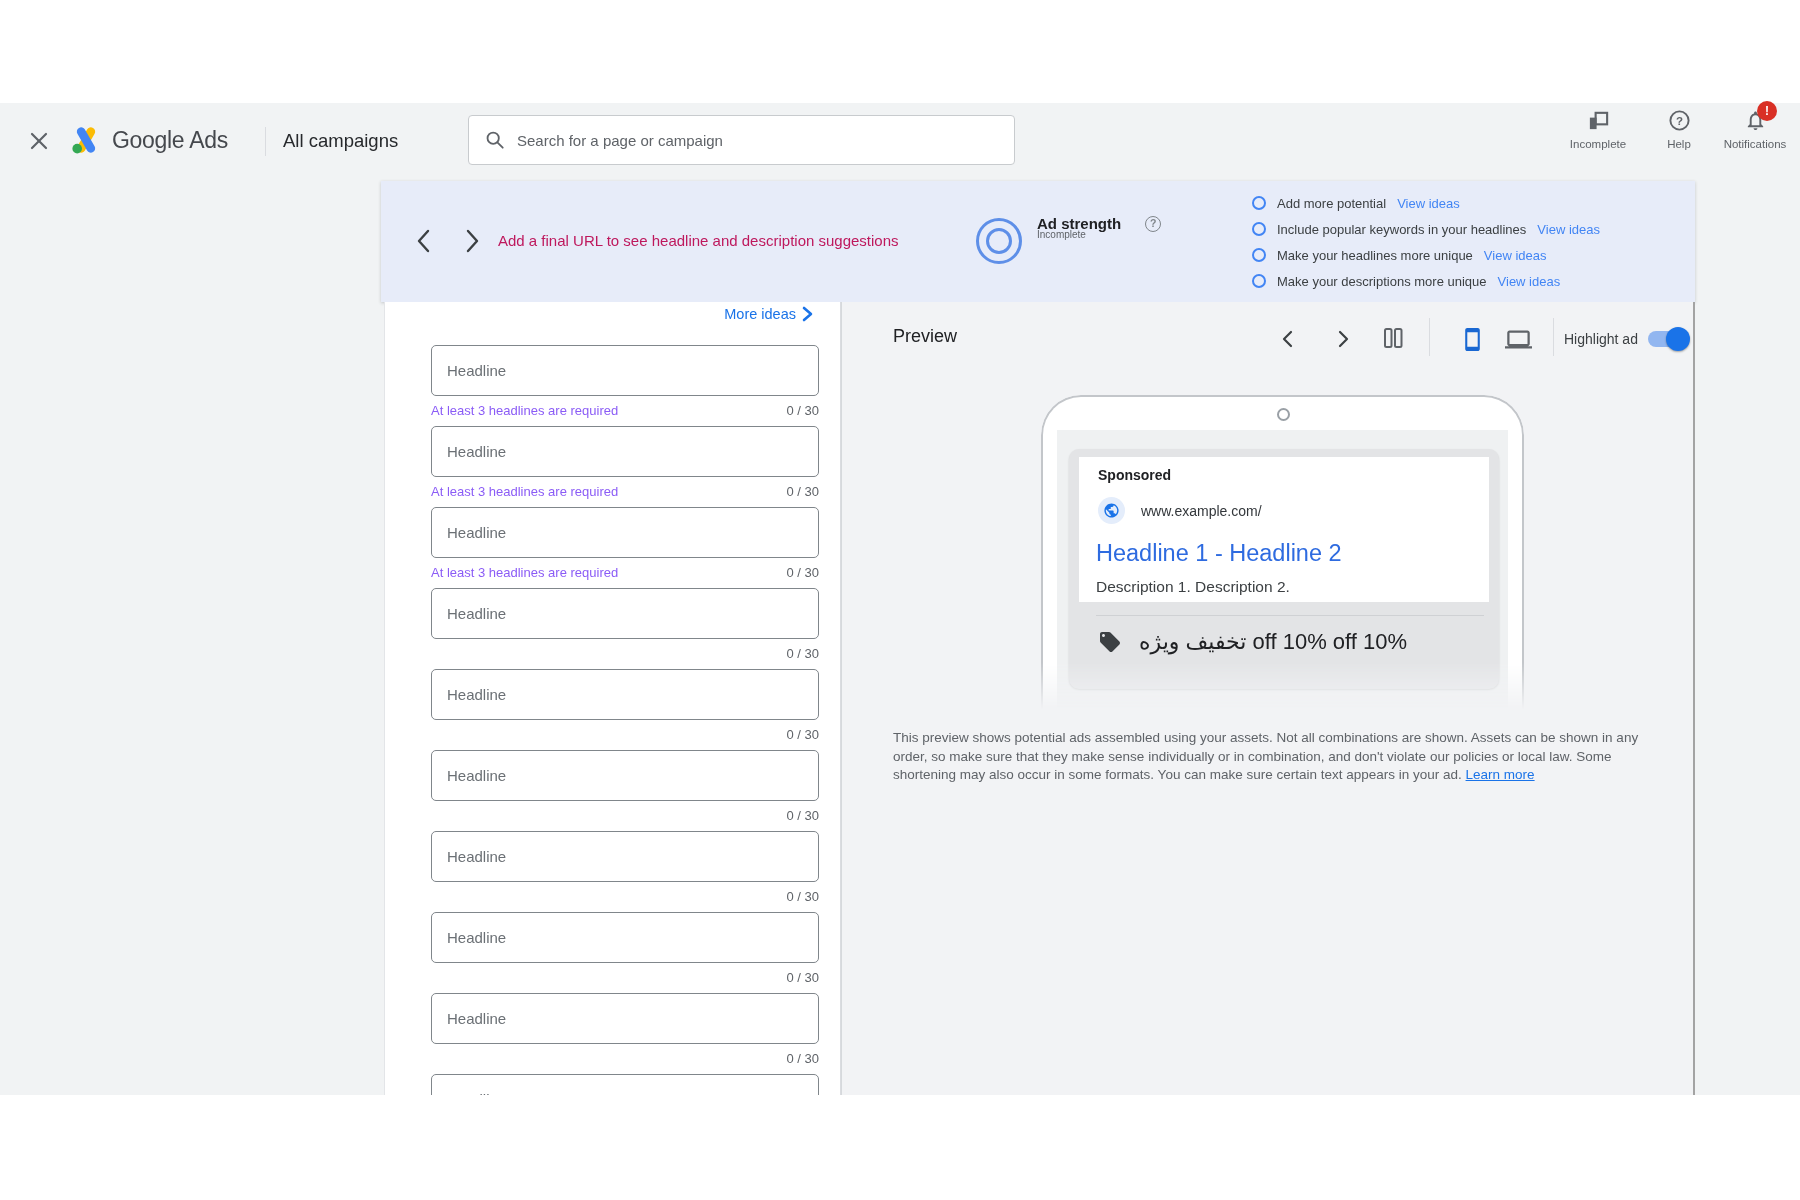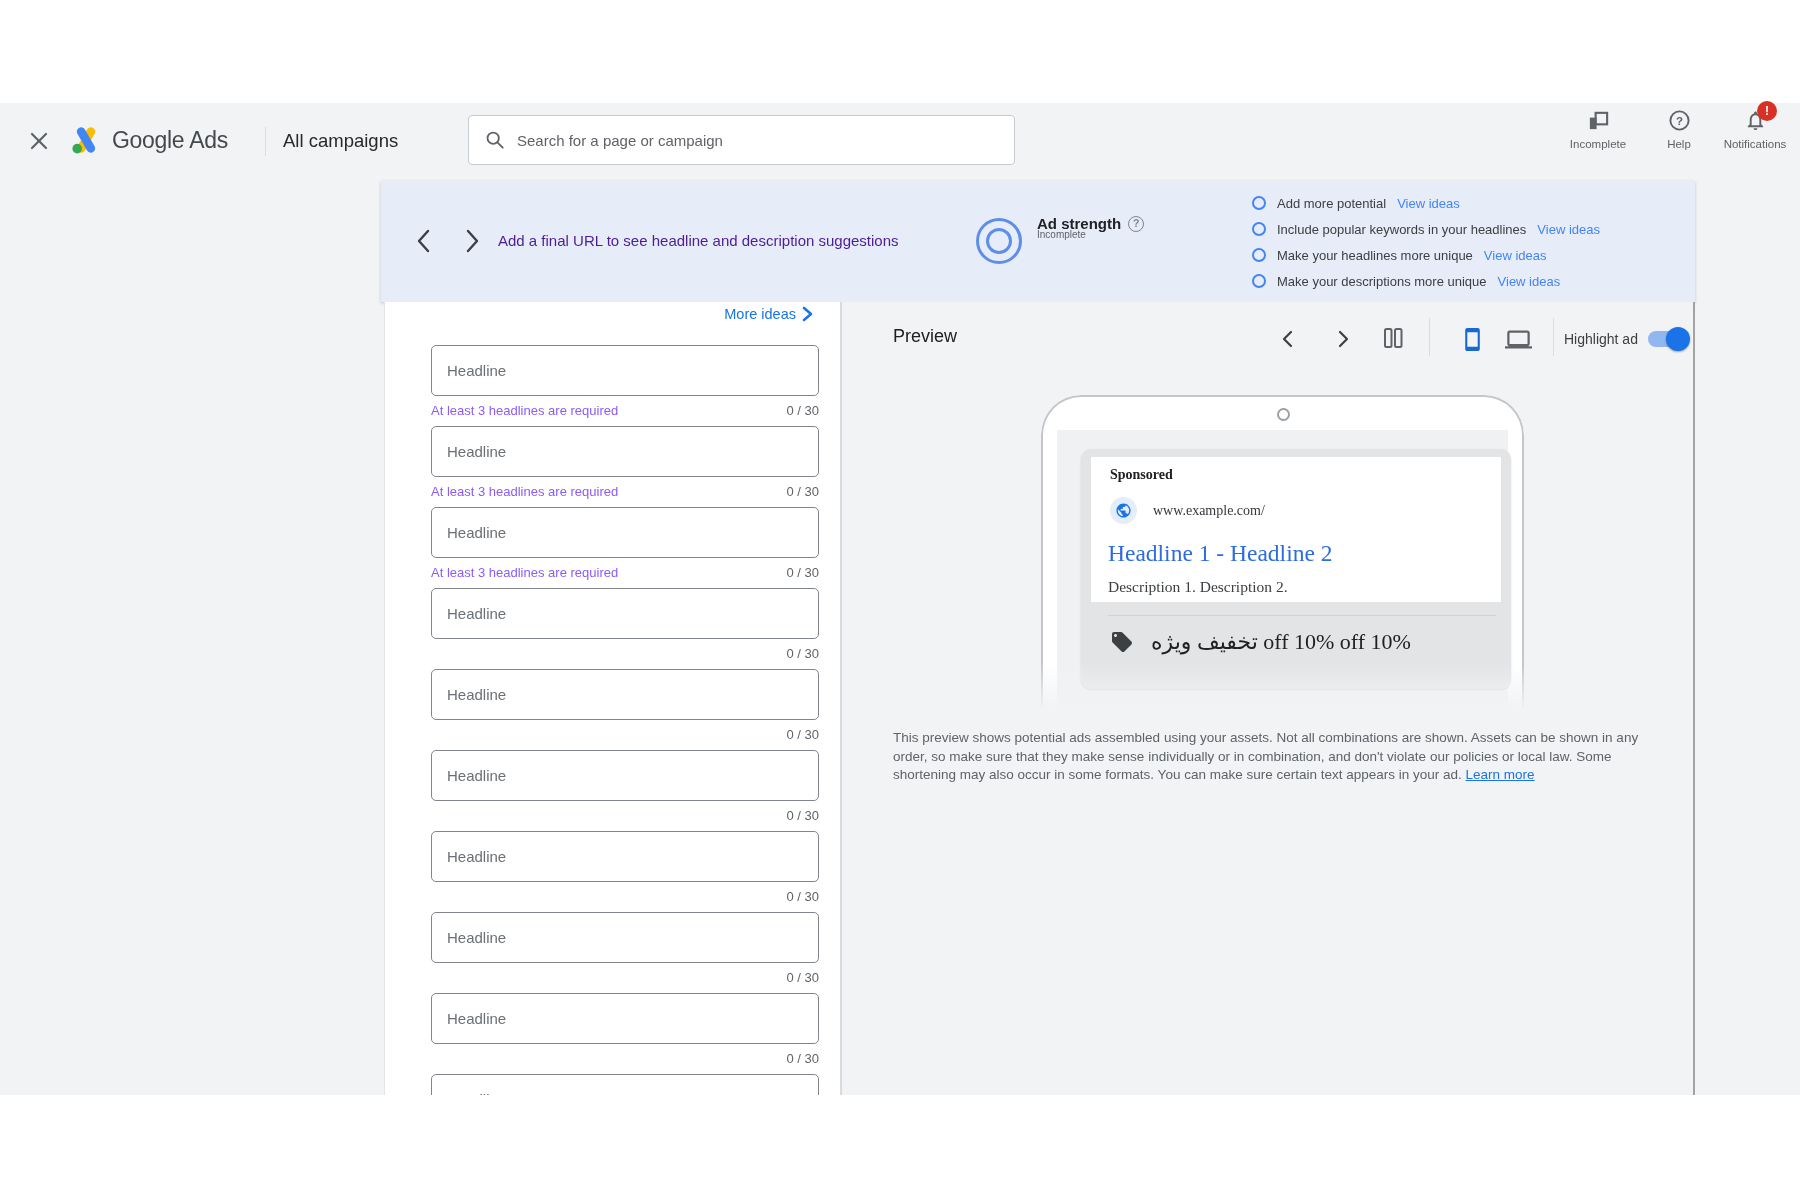--- a/index.html
+++ b/index.html
@@ -21,24 +21,24 @@
   .searchbox input { border:none; outline:none; background:transparent; font-size:15px; color:#202124; margin-left:12px; width:460px; font-family:"Liberation Sans",sans-serif; }
   .searchbox input::placeholder { color:#5f6368; }
   .tb-action { top:107px; width:84px; text-align:center; cursor:pointer; }
   .tb-action .ic { height:26px; display:flex; justify-content:center; align-items:center; position:relative; }
   .tb-action .lbl { font-size:11.5px; color:#5f6368; margin-top:5px; }
   .badge { position:absolute; left:50%; top:-6px; margin-left:2px; width:20px; height:20px; background:#d93025; border-radius:50%; color:#fff; font-size:12px; font-weight:bold; line-height:20px; text-align:center; }
 
   
   #banner { position:absolute; left:381px; top:181px; width:1314px; height:121px; background:#e7ecf9; box-shadow:0 1px 3px rgba(60,64,67,.25); }
   .bn-chev { position:absolute; top:47px; width:22px; height:26px; cursor:pointer; }
-  .bn-msg { position:absolute; left:117px; top:51px; font-size:15px; color:#4c1d95; }
+  .bn-msg { position:absolute; left:117px; top:51px; font-size:15px; color:#be185d; }
   .rings { position:absolute; left:595px; top:37px; width:46px; height:46px; border:3px solid #5e8fe8; border-radius:50%; display:flex; align-items:center; justify-content:center; }
   .rings .inner { width:26px; height:26px; border:3px solid #5e8fe8; border-radius:50%; }
-  .as-label { position:absolute; left:656px; top:34px; font-size:15px; font-weight:bold; color:#202124; display:flex; align-items:center; gap:7px; }
+  .as-label { position:absolute; left:656px; top:34px; font-size:15px; font-weight:bold; color:#202124; display:flex; align-items:center; gap:24px; }
   .q-help { width:16px; height:16px; border:1.5px solid #80868b; border-radius:50%; font-size:10.5px; font-weight:bold; color:#80868b; line-height:13.5px; text-align:center; cursor:pointer; }
   .as-status { position:absolute; left:656px; top:48px; font-size:10px; color:#5f6368; }
   .sugg { position:absolute; left:871px; top:9px; }
   .sugg-row { display:flex; align-items:center; height:26px; gap:11px; }
   .radio { width:14px; height:14px; border:2px solid #4285f4; border-radius:50%; background:transparent; }
   .sugg-row .s-lbl { font-size:13px; color:#3c4043; }
   .sugg-row a { font-size:13px; color:#4285f4; text-decoration:none; cursor:pointer; }
 
   
   #card { position:absolute; left:384px; top:302px; width:457px; height:793px; background:#fff; border-left:1px solid #e3e5e8; border-right:1px solid #dadce0; overflow:hidden; }
@@ -59,21 +59,21 @@
   .v-div { position:absolute; top:16px; width:1px; height:38px; background:#dadce0; }
   .hl-lbl { position:absolute; left:722px; top:29px; font-size:14px; color:#3c4043; }
   .toggle { position:absolute; left:806px; top:29px; width:40px; height:16px; background:#92b6f0; border-radius:8px; cursor:pointer; }
   .toggle .knob { position:absolute; right:-2px; top:-4px; width:24px; height:24px; background:#1a73e8; border-radius:50%; box-shadow:0 1px 2px rgba(0,0,0,.35); }
 
   
   #phone { position:absolute; left:199px; top:93px; width:483px; height:318px; background:#fff; border:2px solid #c3c6ca; border-bottom:none; border-radius:40px 40px 0 0;
            -webkit-mask-image:linear-gradient(to bottom,#000 268px,rgba(0,0,0,0) 314px); mask-image:linear-gradient(to bottom,#000 268px,rgba(0,0,0,0) 314px); }
   .camera { position:absolute; left:234px; top:11px; width:13px; height:13px; border:2px solid #9aa0a6; border-radius:50%; }
   .screen { position:absolute; left:14px; right:14px; top:33px; bottom:0; background:#eff1f2; }
-  .adunit { position:absolute; left:24px; top:19px; width:430px; height:240px; background:#e3e4e6; border-radius:10px; box-shadow:0 1px 2px rgba(0,0,0,.15);font-family:Liberation Serif, serif; }
+  .adunit { position:absolute; left:12px; top:19px; width:430px; height:240px; background:#e3e4e6; border-radius:10px; box-shadow:0 1px 2px rgba(0,0,0,.15); }
   .adwhite { position:absolute; left:10px; top:8px; width:410px; height:145px; background:#fff; }
   .sponsored { position:absolute; left:19px; top:10px; font-size:14px; font-weight:bold; color:#202124; }
   .brandrow { position:absolute; left:19px; top:40px; display:flex; align-items:center; }
   .globe { width:27px; height:27px; background:#e4edfb; border-radius:50%; display:flex; align-items:center; justify-content:center; }
   .dispurl { margin-left:16px; font-size:14px; color:#33373b; }
   .ad-headline { position:absolute; left:17px; top:83px; font-size:23.5px; color:#2e6be0; }
   .ad-desc { position:absolute; left:17px; top:121px; font-size:15.5px; color:#3c4043; }
   .ad-div { position:absolute; left:27px; right:15px; top:166px; height:1px; background:#cfd1d4; }
   .promorow { position:absolute; left:29px; top:180px; display:flex; align-items:center; gap:17px; }
   .promo-txt { font-size:22px; color:#202124; }

